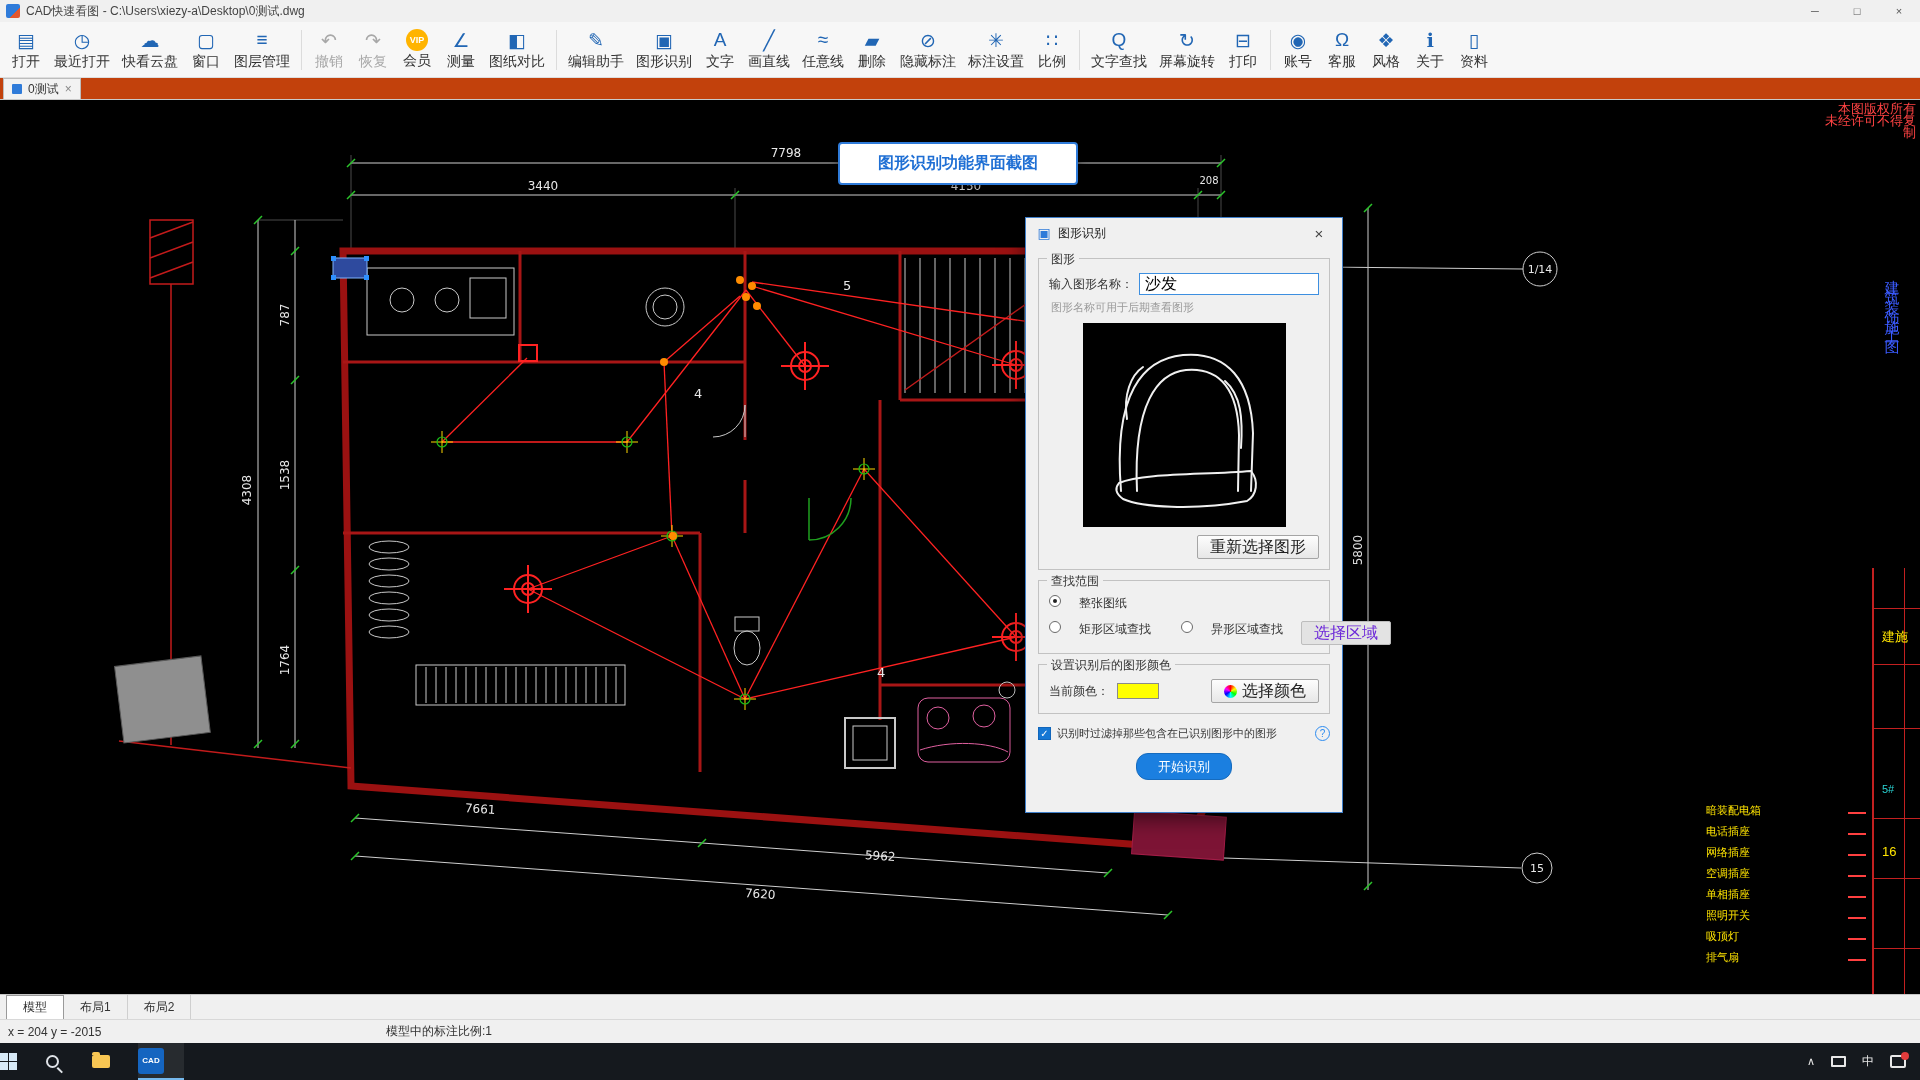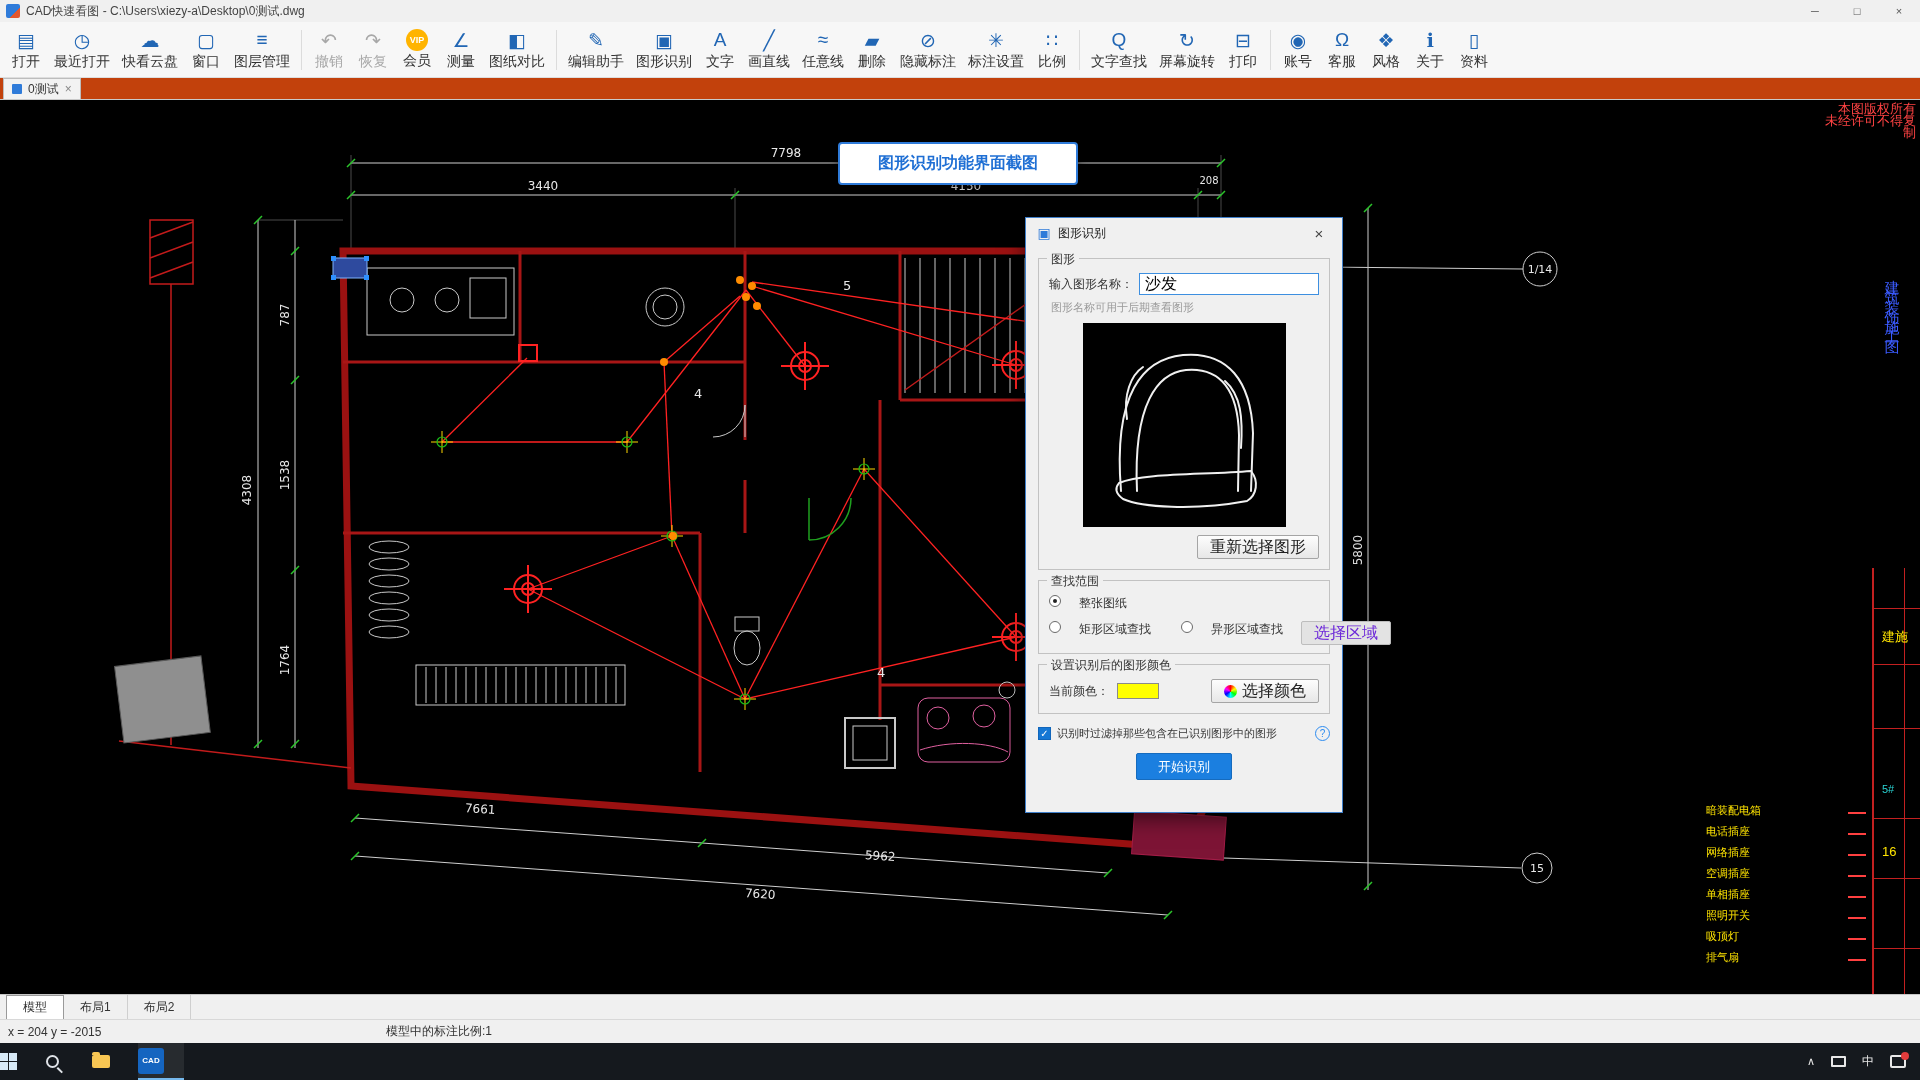--- a/index.html
+++ b/index.html
@@ -72,21 +72,21 @@
 .radio-label{white-space:nowrap}
 .color-row{display:flex;align-items:center;gap:8px}
 .swatch{width:42px;height:16px;border:1px solid #8a8a8a;flex:none}
 .color-wheel{width:13px;height:13px;border-radius:50%;background:conic-gradient(#f00,#ff0,#0f0,#0ff,#00f,#f0f,#f00);flex:none}
 .check-row{display:flex;align-items:center;gap:6px;margin-top:12px}
 .checkbox{width:13px;height:13px;background:#1577d4;border:1px solid #1166bb;color:#fff;font-size:10px;line-height:12px;text-align:center;flex:none}
 .checkbox.checked::after{content:"✓"}
 .check-label{font-size:11px;white-space:nowrap;flex:1}
 .help-circle{width:15px;height:15px;border-radius:50%;border:1px solid #2d8cf0;color:#2d8cf0;font-size:10px;line-height:14px;text-align:center;flex:none}
 .start-row{display:flex;justify-content:center;margin-top:12px}
-.start-btn{width:96px;height:27px;background:#1b7fe0;color:#fff;border:1px solid #166bbe;border-radius:2px;display:flex;align-items:center;justify-content:center;font-size:13px}
+.start-btn{width:96px;height:27px;background:#1b7fe0;color:#fff;border:1px solid #166bbe;border-radius:12px;display:flex;align-items:center;justify-content:center;font-size:13px}
 
 
 .sheetbar{top:994px;height:25px;background:#f0f0f0;border-top:1px solid #c6c6c6;display:flex;align-items:stretch;padding-left:6px}
 .sheet-tab{display:flex;align-items:center;padding:0 16px;font-size:12px;color:#333;border-right:1px solid #cfcfcf}
 .sheet-tab.active{background:#fff;border:1px solid #9a9a9a;border-bottom:none}
 .statusbar{top:1019px;height:24px;background:#f0f0f0;border-top:1px solid #d8d8d8;display:flex;align-items:center}
 .status-coords{margin-left:8px;width:378px;color:#333}
 .status-scale{color:#333}
 
 

